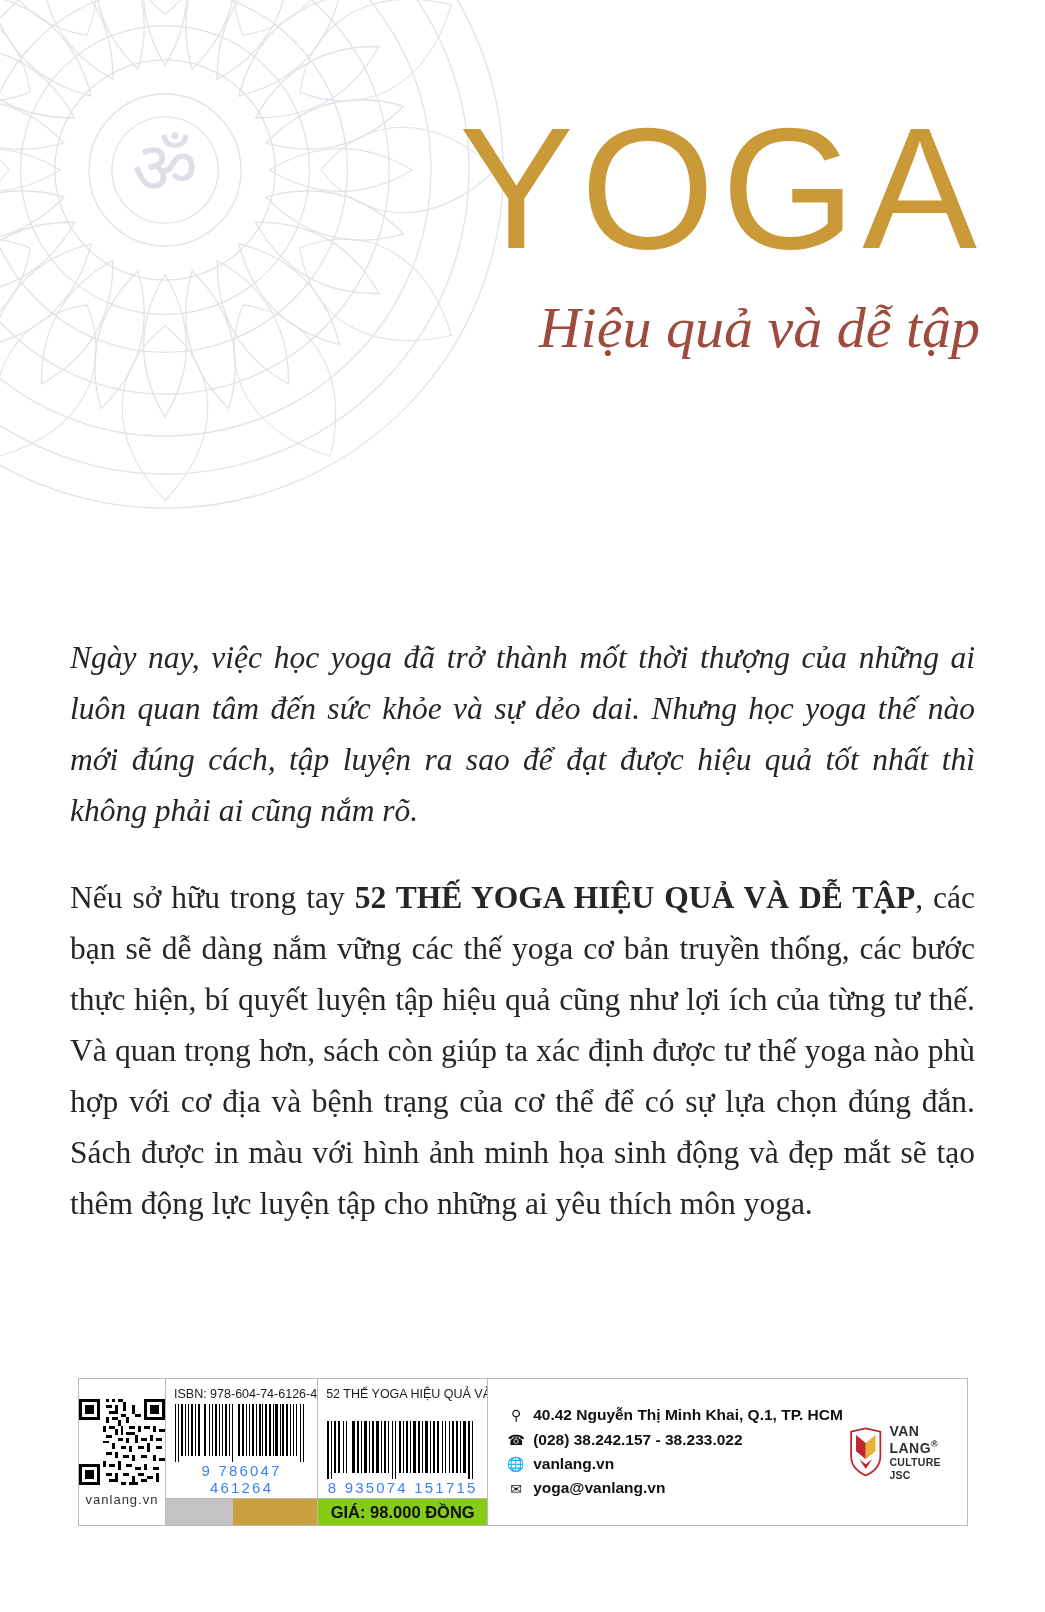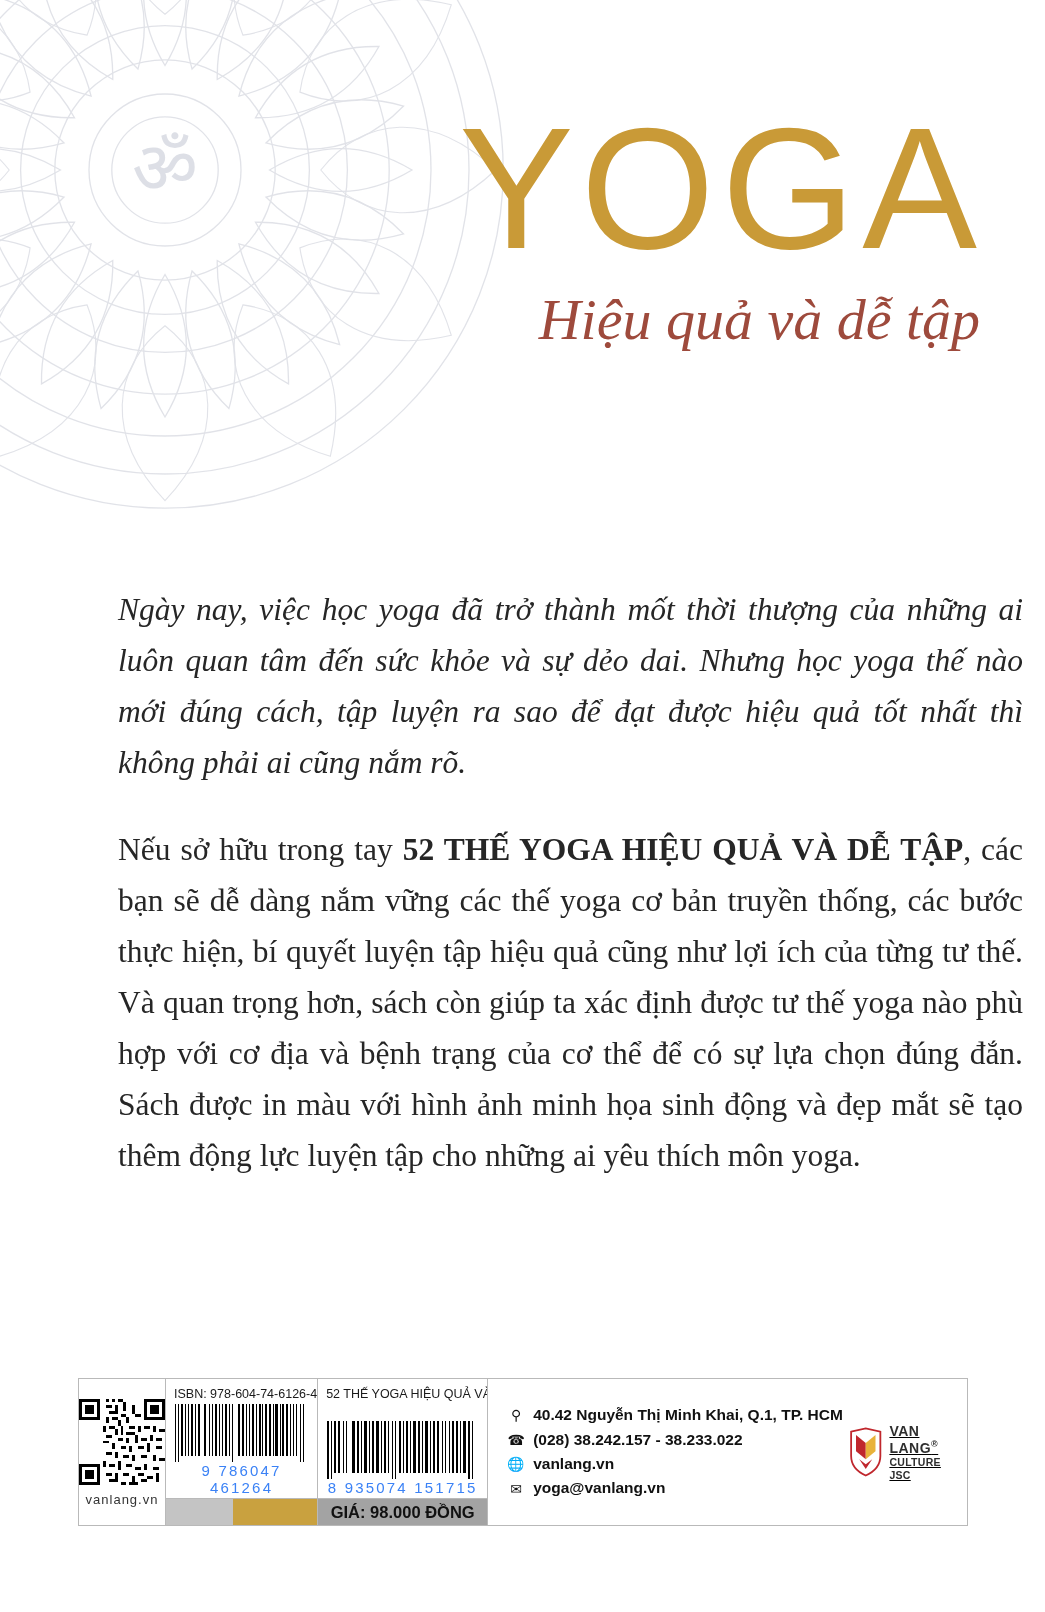--- a/index.html
+++ b/index.html
@@ -54,31 +54,30 @@
     letter-spacing: 7px;
     color: #c99a37;
     margin-top: -6px;
     margin-right: 6px;
   }
   .title-sub {
     font-family: "Liberation Serif", serif;
     font-style: italic;
     font-size: 58px;
     color: #9e4a3c;
-    margin-top: 12px;
+    margin-top: 20px;
     margin-right: 10px;
   }
 
   
   .copy {
     position: absolute;
-    top: 584px;
+    top: 632px;
     left: 70px;
     width: 905px;
-    margin-left: 48px;
   }
   .para {
     font-size: 31.5px;
     line-height: 1.62;
     color: #262626;
     text-align: justify;
     margin: 0 0 36px 0;
   }
   .para.italic {
     font-style: italic;
@@ -214,21 +213,20 @@
 
   
   .logo-cell {
     width: 205px;
     display: flex;
     align-items: center;
     justify-content: center;
     gap: 1px;
     padding-right: 10px;
     box-sizing: border-box;
-    text-decoration: underline;
   }
   .logo-mark { width: 56px; height: 62px; }
   .logo-text {
     font-family: "Liberation Sans", sans-serif;
     font-size: 14px;
     font-weight: bold;
     color: #2e2e2e;
     line-height: 1.18;
     letter-spacing: 0.5px;
   }
@@ -499,21 +497,21 @@
           <rect x="130" y="0" width="2.6" height="52"></rect>
             <rect x="135" y="0" width="1.8" height="52"></rect>
           <rect x="139" y="0" width="1" height="52"></rect>
             <rect x="142" y="0" width="2.6" height="52"></rect>
           <rect x="147" y="0" width="1.6" height="58"></rect>
             <rect x="151" y="0" width="1" height="58"></rect>
         </g>
       </svg>
       <div class="barcode-num">8 935074 151715</div>
     </div>
-    <div class="price-label" style="background:#a3a3a3;">GIÁ: 98.000 ĐỒNG</div>
+    <div class="price-label" style="background:#84cc16;">GIÁ: 98.000 ĐỒNG</div>
   </div>
 
   <div class="contact-cell">
     <div class="contact-list">
       <div class="contact-row">
         <span class="ic">⚲</span>
         <span class="txt">40.42 Nguyễn Thị Minh Khai, Q.1, TP. HCM</span>
       </div>
       <div class="contact-row">
         <span class="ic">☎</span>

